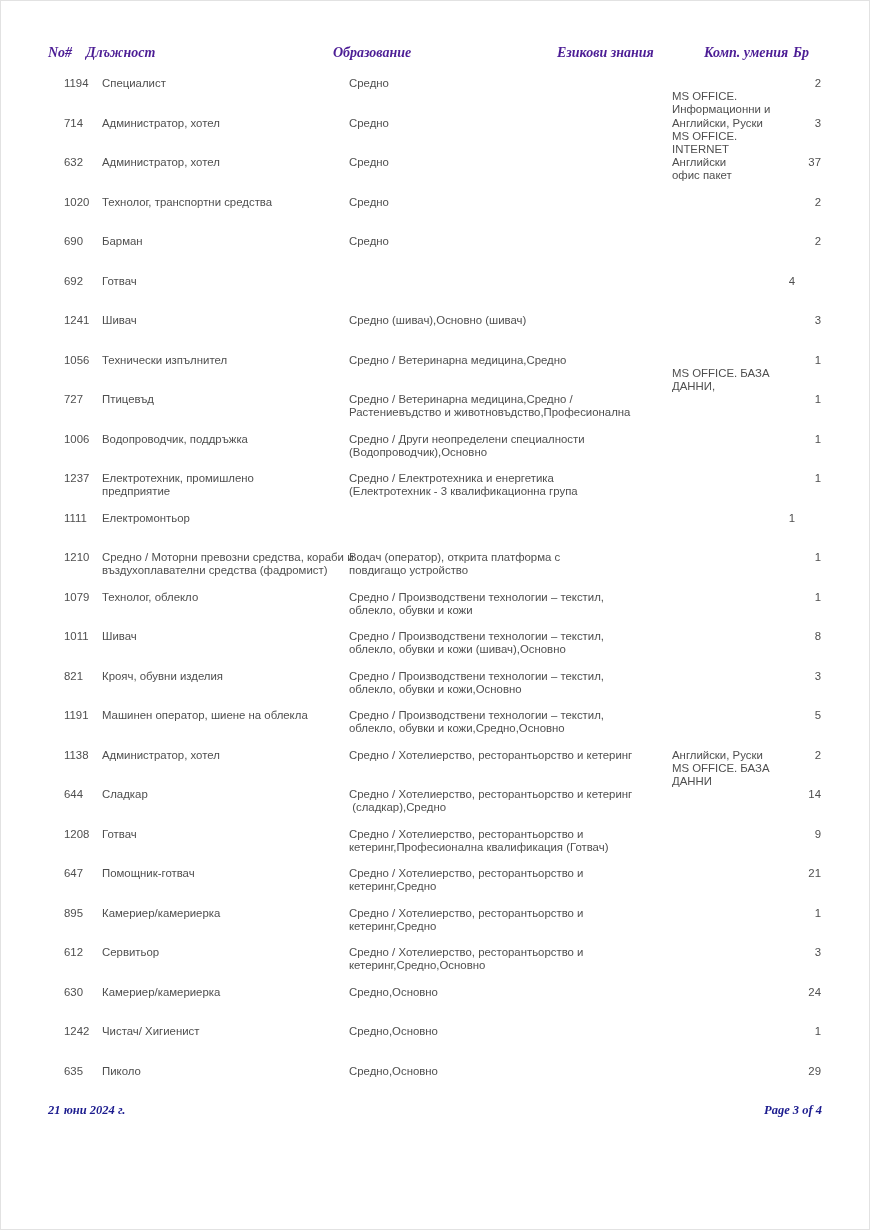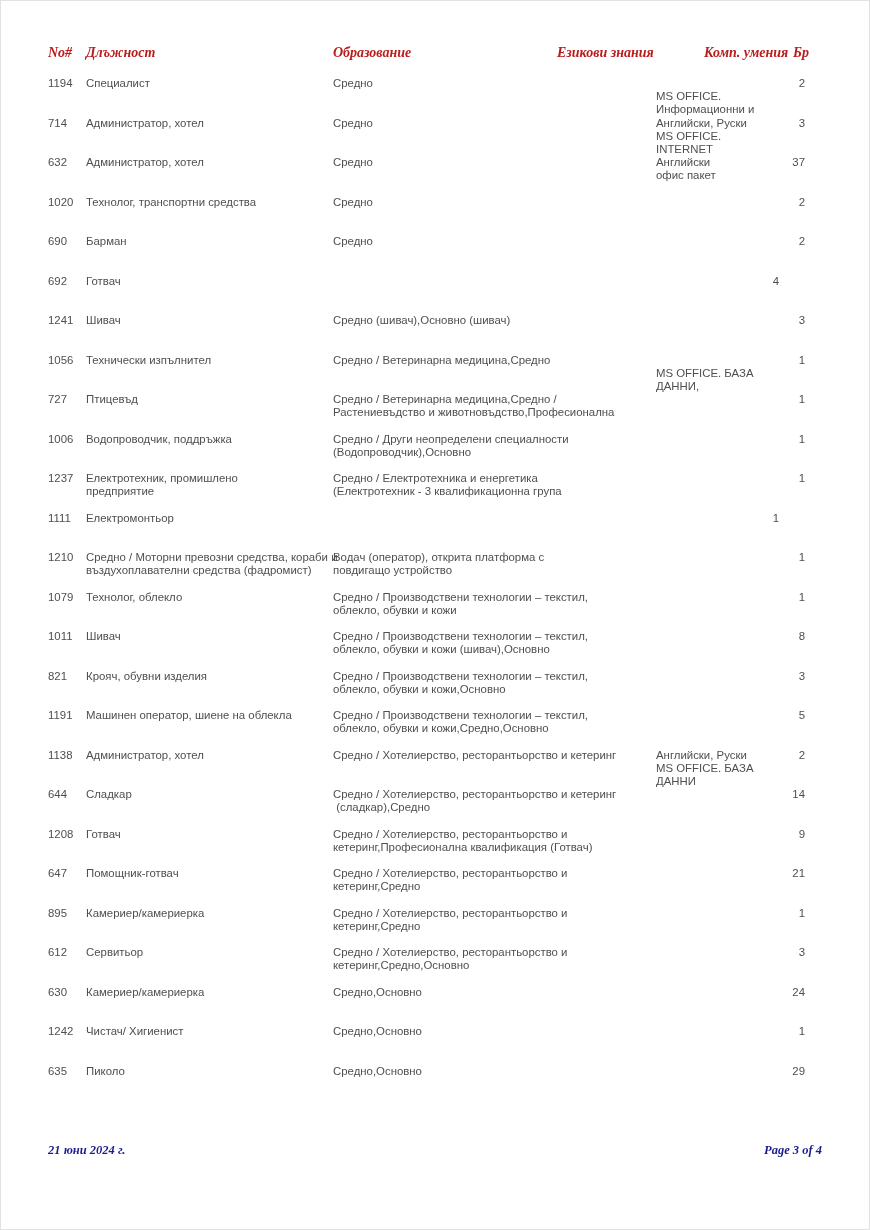--- a/index.html
+++ b/index.html
@@ -12,31 +12,31 @@
     overflow: hidden;
     font-family: "Liberation Sans", sans-serif;
     font-size: 11.4px;
     line-height: 13.15px;
     color: #4f4f4f;
   }
   
   .thead {
     position: absolute;
     top: 46px; left: 0; right: 0; height: 18px;
-    color: #b91c1c;
+    color: #4c1d95;
     font-family: "Liberation Serif", serif;
     font-style: italic;
     font-weight: bold;
     font-size: 14px;
   }
   .thead span { position: absolute; top: 0; white-space: pre; }
   
   .tbody {
     position: absolute;
-    top: 77px; left: 48px; width: 758px;
+    top: 77px; left: 64px; width: 758px;
   }
   .row {
     display: grid;
     grid-template-columns: 38px 247px 323px 124px 1fr;
     min-height: 39.5px;
     align-items: start;
   }
   .c { overflow: visible; }
   .c .line { white-space: pre; min-height: 13.15px; }
   .cnt { text-align: right; padding-right: 1px; }
@@ -44,21 +44,20 @@
   .footer {
     position: absolute;
     left: 48px; right: 48px; top: 1104px;
     display: flex;
     justify-content: space-between;
     color: #1b1b8e;
     font-family: "Liberation Serif", serif;
     font-style: italic;
     font-weight: bold;
     font-size: 12.5px;
-    margin-top: 40px;
   }
 </style>
 </head>
 <body>
 
 <div class="page">
 
   <div class="thead">
     <span style="left:48px">No#</span>
     <span style="left:86px">Длъжност</span>

